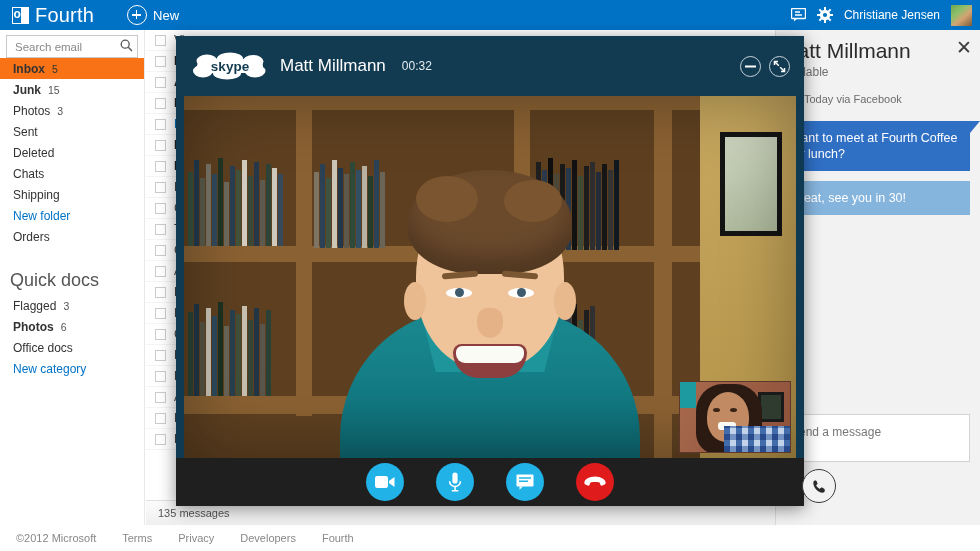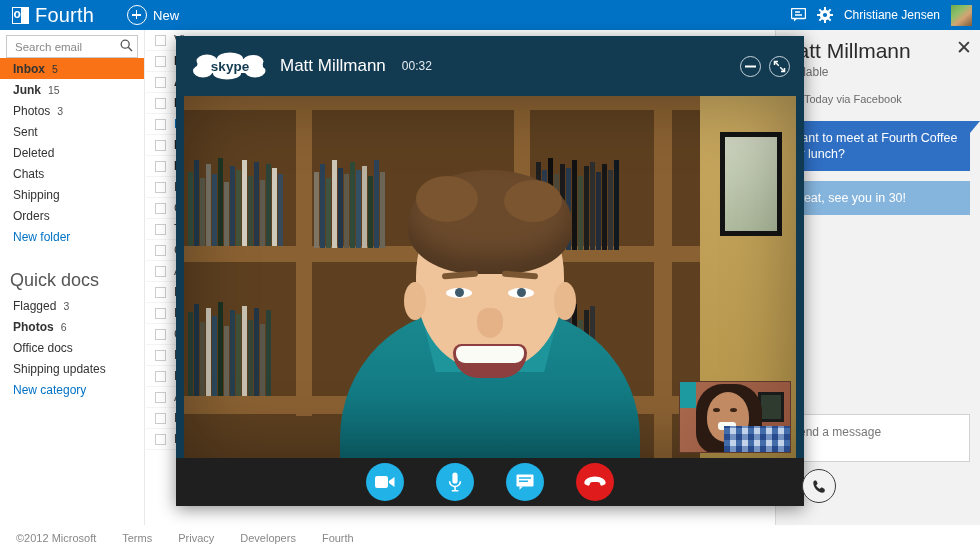--- a/index.html
+++ b/index.html
@@ -654,25 +654,25 @@
         </div>
         <div class="nav-item">
           <span>Deleted</span>
         </div>
         <div class="nav-item">
           <span>Chats</span>
         </div>
         <div class="nav-item">
           <span>Shipping</span>
         </div>
+        <div class="nav-item link">
+          <span>New folder</span>
+        </div>
         <div class="nav-item">
           <span>Orders</span>
-        </div>
-        <div class="nav-item link">
-          <span>New folder</span>
         </div>
       </div>
 
     <div class="nav-gap"></div>
 
     <div class="sec-head">
       <span class="sec-title">Quick docs</span>
     </div>
 
     <div id="quick-list">
@@ -680,23 +680,20 @@
           <span>Flagged</span>
           <span class="cnt">3</span>
         </div>
         <div class="nav-item bold">
           <span>Photos</span>
           <span class="cnt">6</span>
         </div>
         <div class="nav-item">
           <span>Office docs</span>
         </div>
-        <div class="nav-item">
-          <span>Shipping updates</span>
-        </div>
         <div class="nav-item link">
           <span>New category</span>
         </div>
       </div>
   </div>
 
   <div class="msglist">
     <div id="msg-rows">
         <div class="mrow">
           <span class="mcheck"></span>
@@ -774,20 +771,37 @@
           <span class="mcheck"></span>
           <span class="msender">M</span>
         </div>
         <div class="mrow">
           <span class="mcheck"></span>
           <span class="msender">Dy</span>
         </div>
       </div>
   </div>
 
+  <div class="statusbar">
+    <span class="sb-left">135 messages</span>
+    <span class="sb-right">
+      <span>Page 1</span>
+      <span>|</span>
+      <span class="sb-link">Go to</span>
+      <span class="pager">|◀</span>
+      <span class="pager">◀</span>
+      <span class="pager">▶</span>
+      <span class="pager">▶|</span>
+      <span class="pager">
+        <svg width="13" height="9" viewBox="0 0 13 9">
+            <path d="M1 1.5 L6.5 7 L12 1.5" fill="none" stroke="#666" stroke-width="1.6"></path>
+          </svg>
+      </span>
+    </span>
+  </div>
 
   <div class="contactpane">
     <div class="cp-head">
       <div class="cp-name">Matt Millmann</div>
       <div class="cp-status">Available</div>
       <span class="cp-close">✕</span>
     </div>
     <div class="cp-via">Today via Facebook</div>
     <div id="chat-bubbles">
         <div class="bubble dark">Want to meet at Fourth Coffee for lunch?</div>

